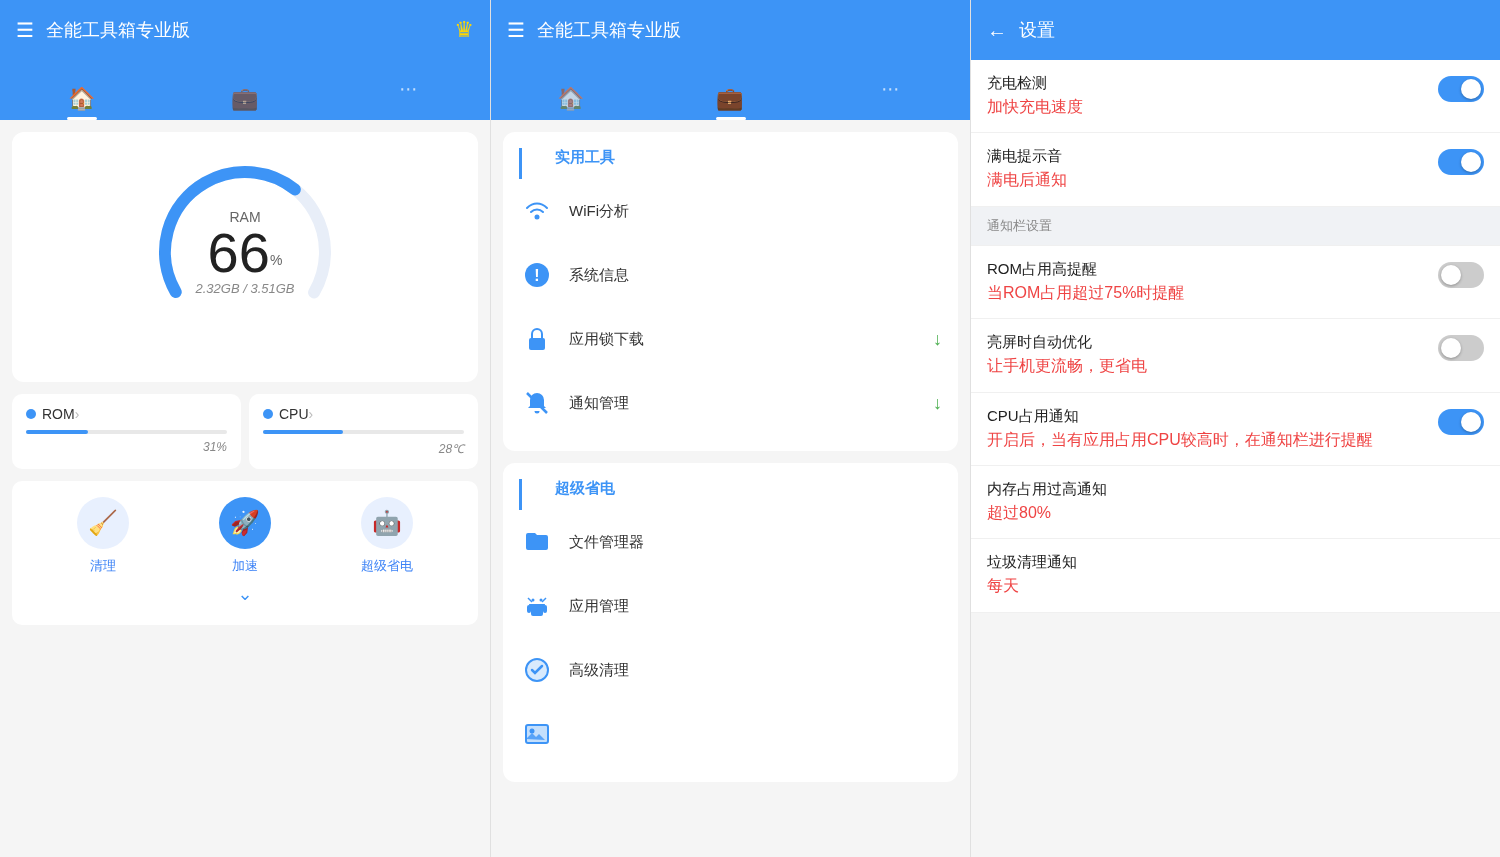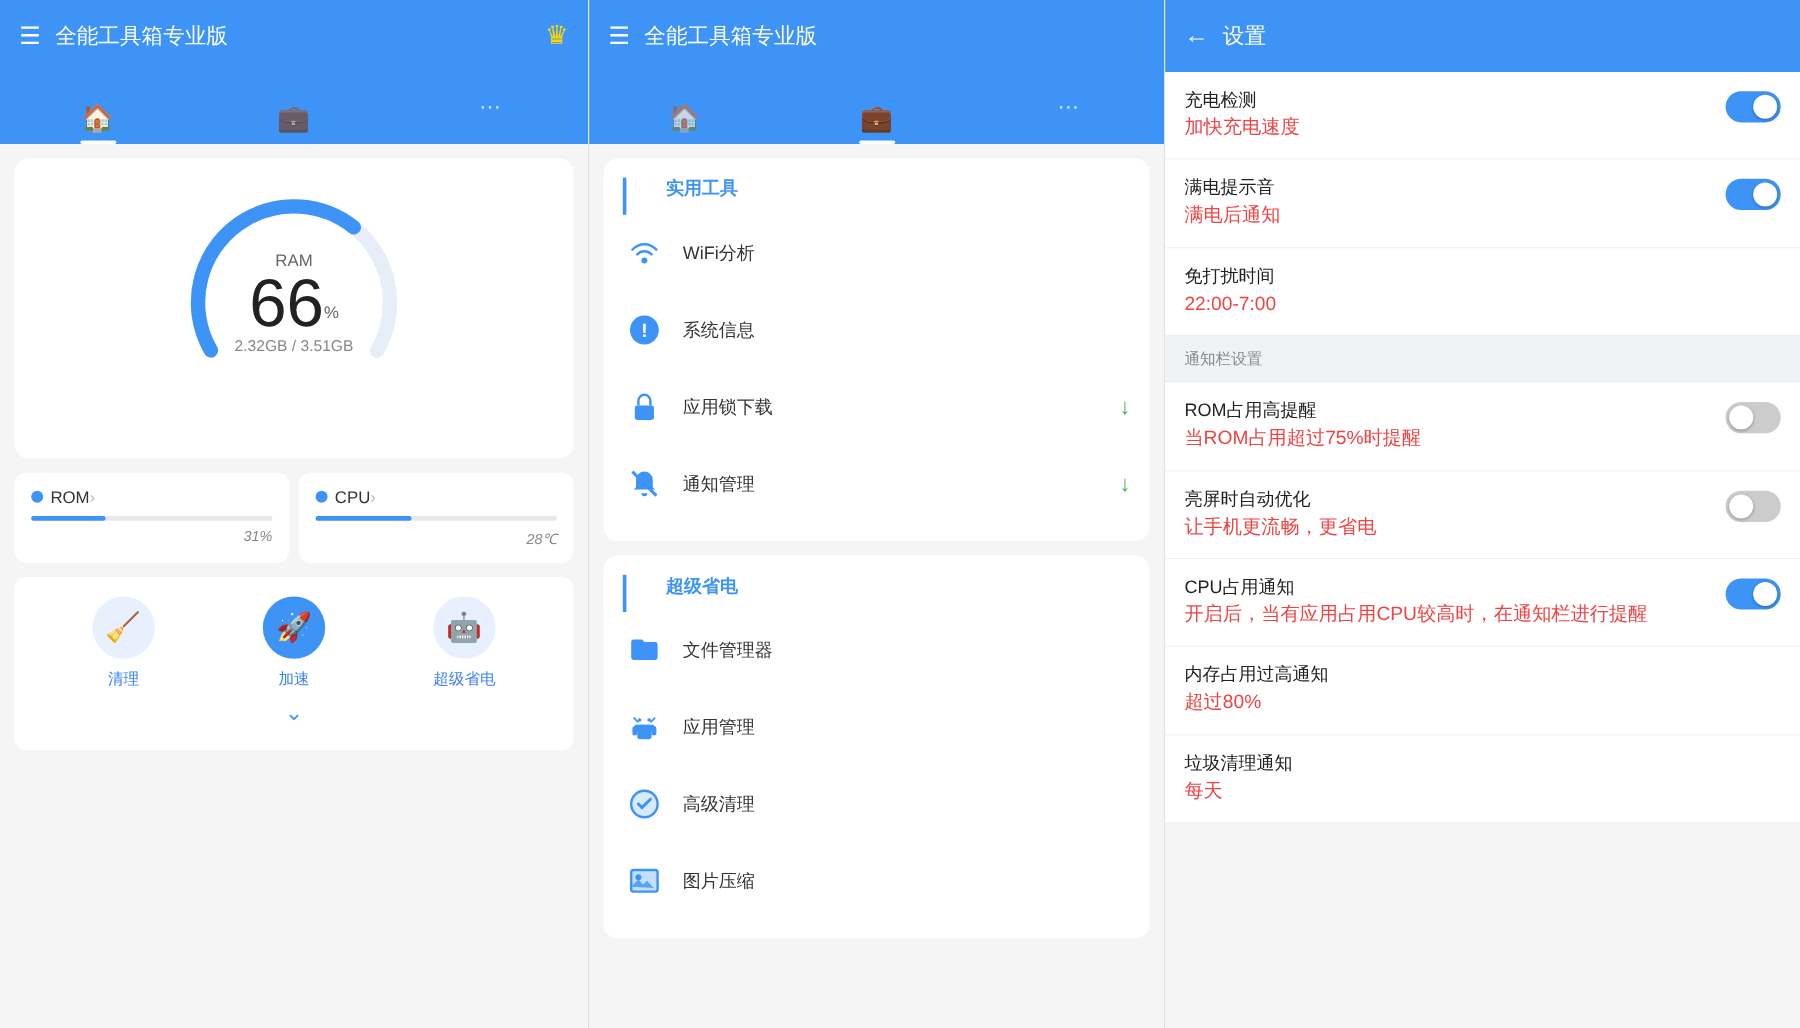--- a/index.html
+++ b/index.html
@@ -160,20 +160,21 @@
     }
     .gauge-unit {
       font-size: 14px;
       color: #666;
       vertical-align: super;
     }
     .gauge-mem {
       font-size: 13px;
       color: #888;
       margin-top: 0;
+      font-style: italic;
     }
 
     
     .stats-row {
       display: flex;
       margin: 0 12px 12px;
       gap: 8px;
     }
     .stat-card {
       flex: 1;
@@ -615,21 +616,20 @@
 
       <div class="menu-item">
         <div class="menu-icon">
           <svg width="28" height="28" viewBox="0 0 28 28">
             <rect x="3" y="5" width="22" height="18" rx="2" fill="#3d94f6" opacity="0.3"></rect>
             <rect x="3" y="5" width="22" height="18" rx="2" stroke="#3d94f6" stroke-width="2" fill="none"></rect>
             <circle cx="9" cy="11" r="2.5" fill="#3d94f6"></circle>
             <path d="M3 19l6-6 4 4 3-3 6 6" fill="#3d94f6" opacity="0.8"></path>
           </svg>
         </div>
-        <span class="menu-text">图片压缩</span>
       </div>
     </div>
 
   </div>
 </div>
 
 <div class="panel3">
 
   <div class="settings-header">
     <span class="back-btn">←</span>
@@ -655,26 +655,20 @@
         <div class="setting-name">满电提示音</div>
         <div class="setting-desc">满电后通知</div>
       </div>
       <div class="toggle">
         <div class="toggle-track on">
           <div class="toggle-thumb"></div>
         </div>
       </div>
     </div>
 
-    <div class="setting-item">
-      <div class="setting-info">
-        <div class="setting-name">免打扰时间</div>
-        <div class="setting-desc">22:00-7:00</div>
-      </div>
-    </div>
 
     <div class="setting-item section-bg">
       <span class="setting-section-label">通知栏设置</span>
     </div>
 
     <div class="setting-item">
       <div class="setting-info">
         <div class="setting-name">ROM占用高提醒</div>
         <div class="setting-desc">当ROM占用超过75%时提醒</div>
       </div>

